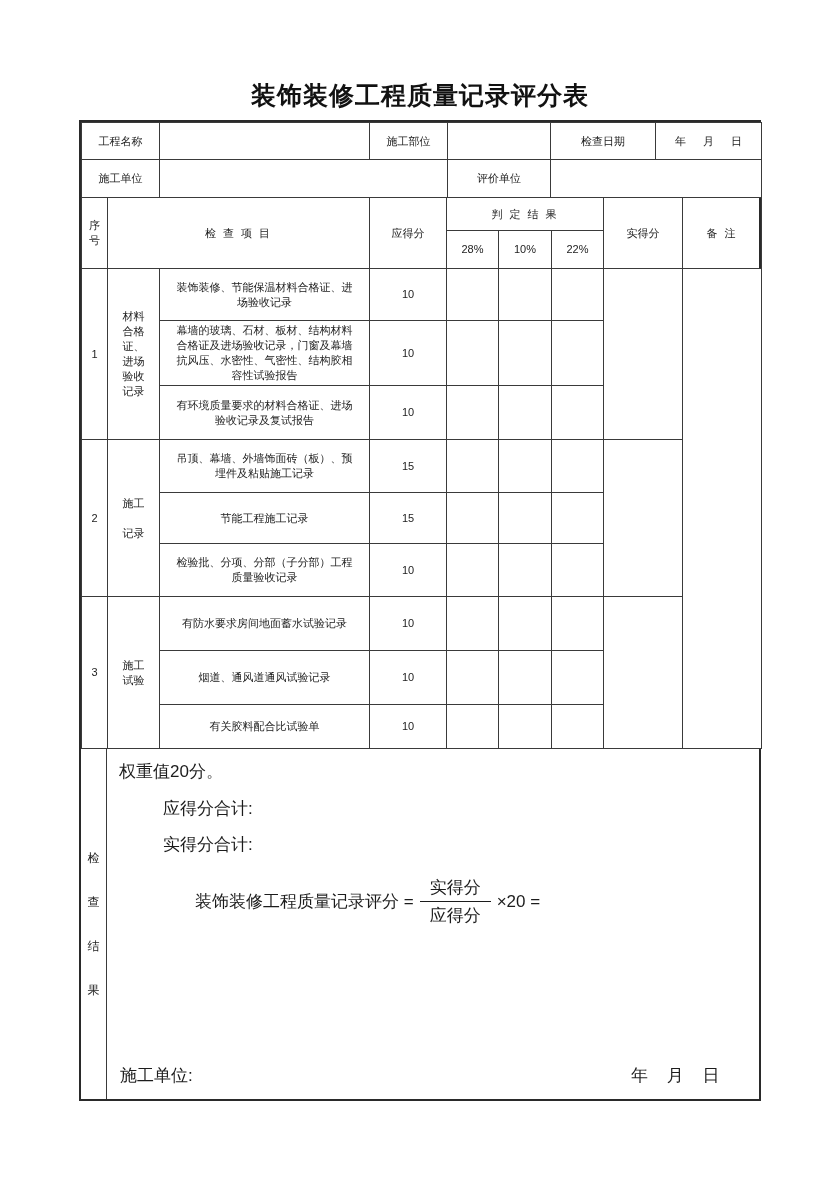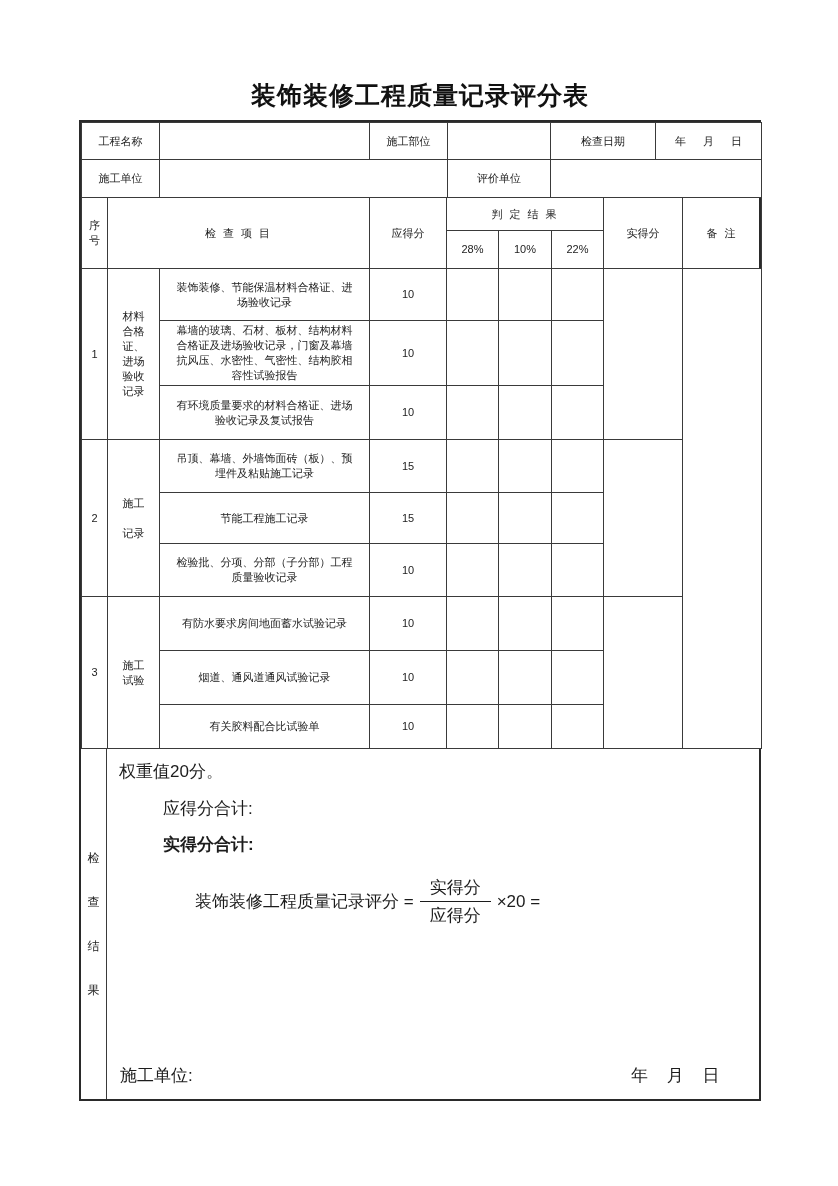--- a/index.html
+++ b/index.html
@@ -57,21 +57,21 @@
     gap: 27px;
     font-size: 12px;
   }
   .summary-content {
     position: relative; flex: 1;
     font-size: 17px;
   }
   .summary-content .abs { position: absolute; white-space: nowrap; }
   .weight-note   { left: 12px;  top: 11px; }
   .due-total     { left: 56px;  top: 48px; text-align: center; }
-  .actual-total  { left: 56px;  top: 84px; font-weight: bold; }
+  .actual-total  { left: 56px;  top: 84px; }
   .formula       { left: 88px;  top: 126px; display: flex; align-items: center; }
   .formula .frac { display: inline-flex; flex-direction: column; text-align: center; margin: 0 6px; }
   .formula .frac .num { padding: 1px 10px 2px; }
   .formula .frac .den { border-top: 1px solid #1c1c1c; padding: 2px 10px 1px; }
   .evaluator     { left: 13px;  top: 315px; }
   .summary-date  { left: 524px; top: 315px; }
 </style>
 </head>
 <body>
 

